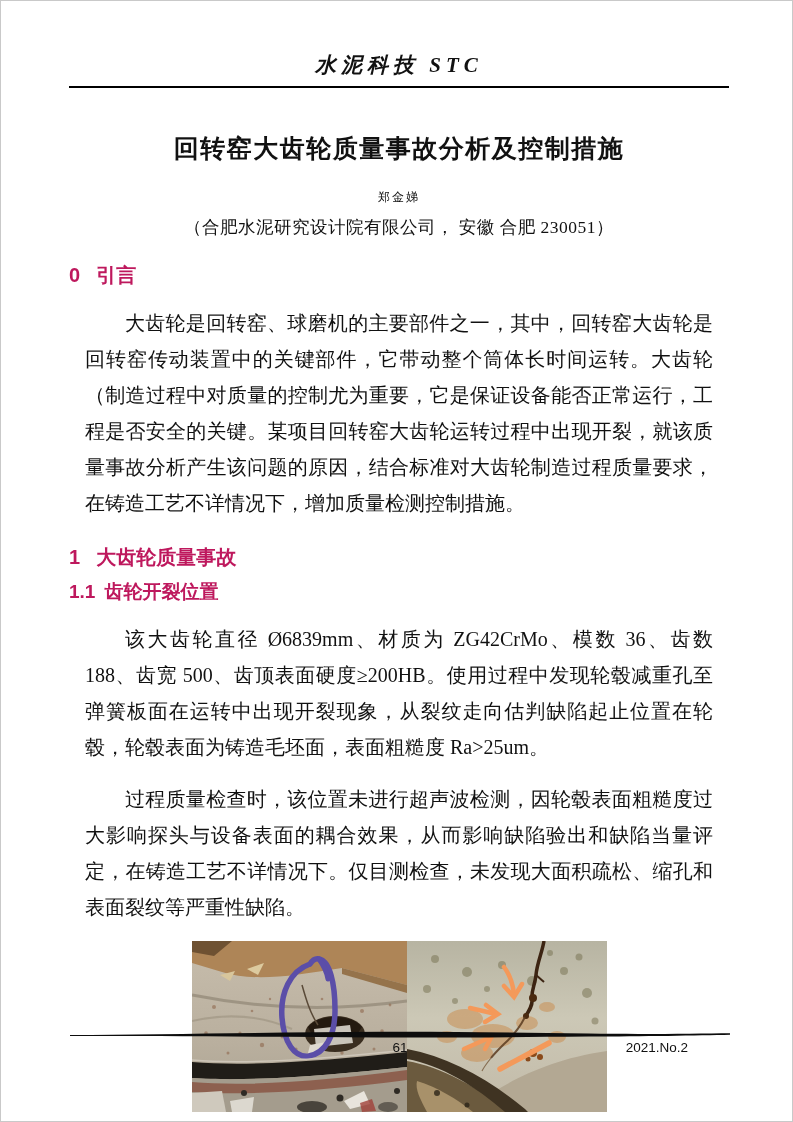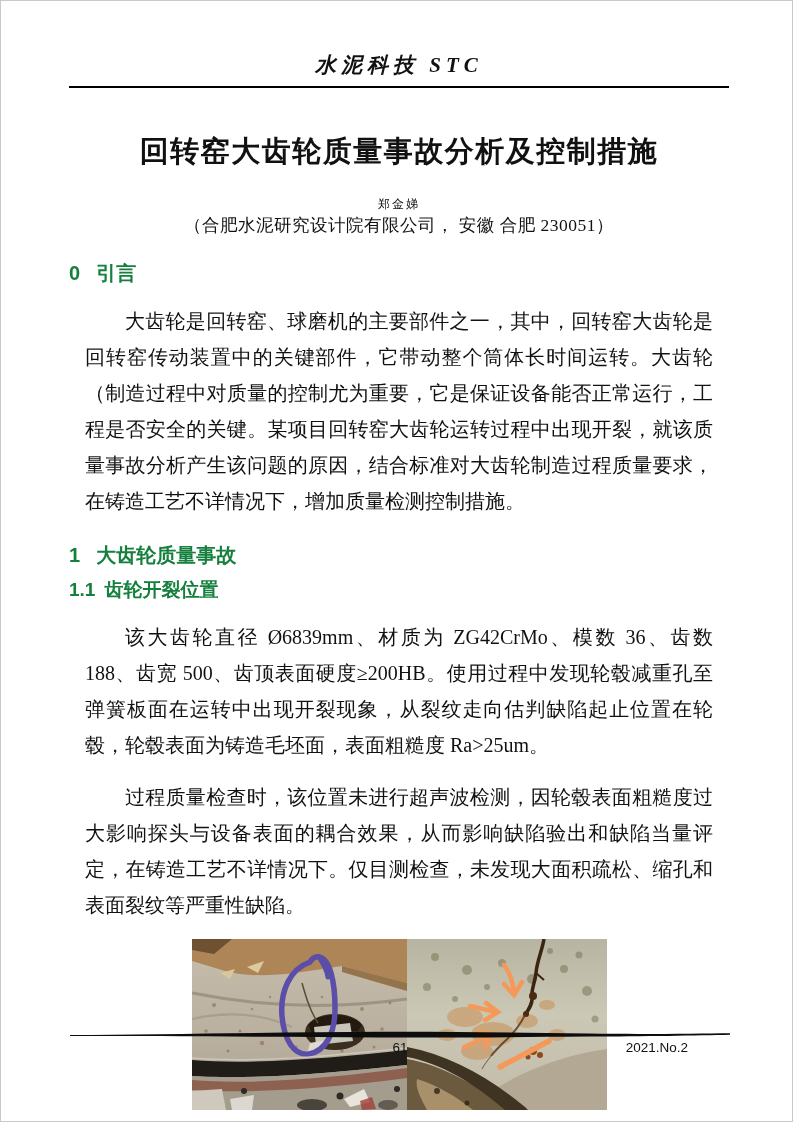--- a/index.html
+++ b/index.html
@@ -22,36 +22,36 @@
     letter-spacing:5px;
     font-family:"Liberation Serif", serif;
   }
   .header-rule{border-bottom:2.5px solid #000;margin-top:7px;}
   
   .article-title{
     margin:44px 0 0 0;
     text-align:center;
     font-family:"Liberation Sans", sans-serif;
     font-weight:700;
-    font-size:29px;
+    font-size:25px;
     letter-spacing:1.5px;
   }
   .article-author{
     margin-top:24px;text-align:center;
     font-size:12px;letter-spacing:2px;
   }
   .article-affiliation{
-    margin-top:0;text-align:center;
+    margin-top:9px;text-align:center;
     font-size:17.5px;letter-spacing:.5px;font-family:Liberation Serif, serif;
   }
   
   h2.sec{
     margin:23px 0 8px 0;
     font-family:"Liberation Sans", sans-serif;
-    font-weight:700;font-size:20px;color:#15803d;
+    font-weight:700;font-size:20px;color:#be185d;
   }
   h2.sec .num{margin-right:16px;}
   h2.sec.sub .num{margin-right:9px;}
   h2.sec.sub{margin:6px 0 6px 0;font-size:19px;}
   p.body{
     margin:16px;
     font-size:20px;
     line-height:36px;
     text-align:justify;
     text-indent:2em;

